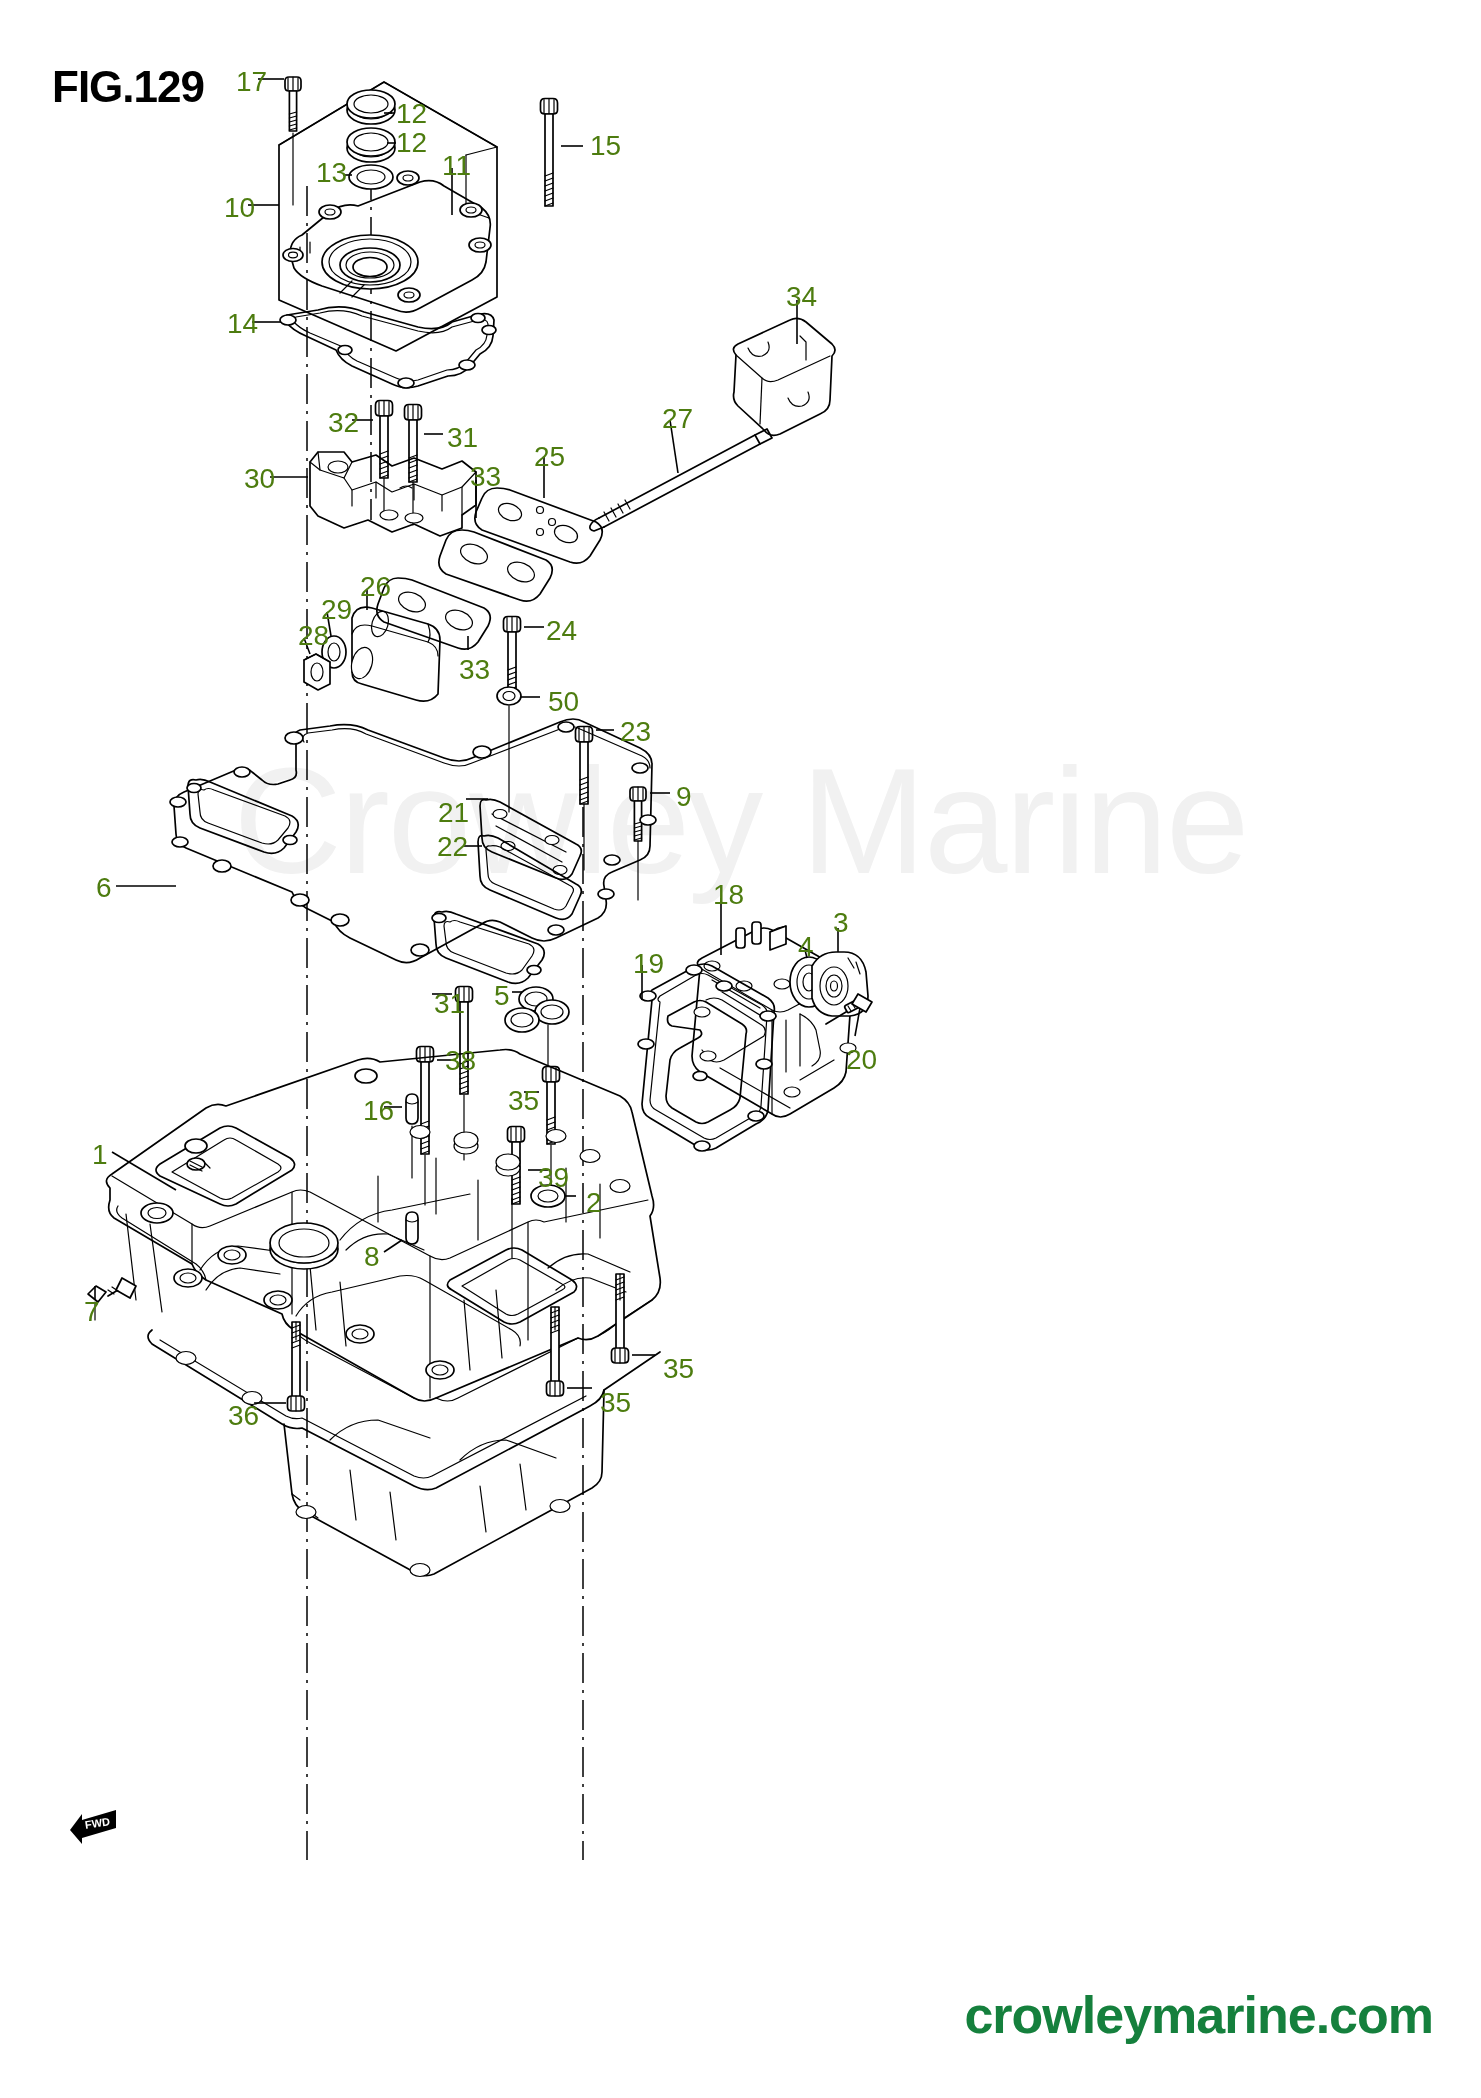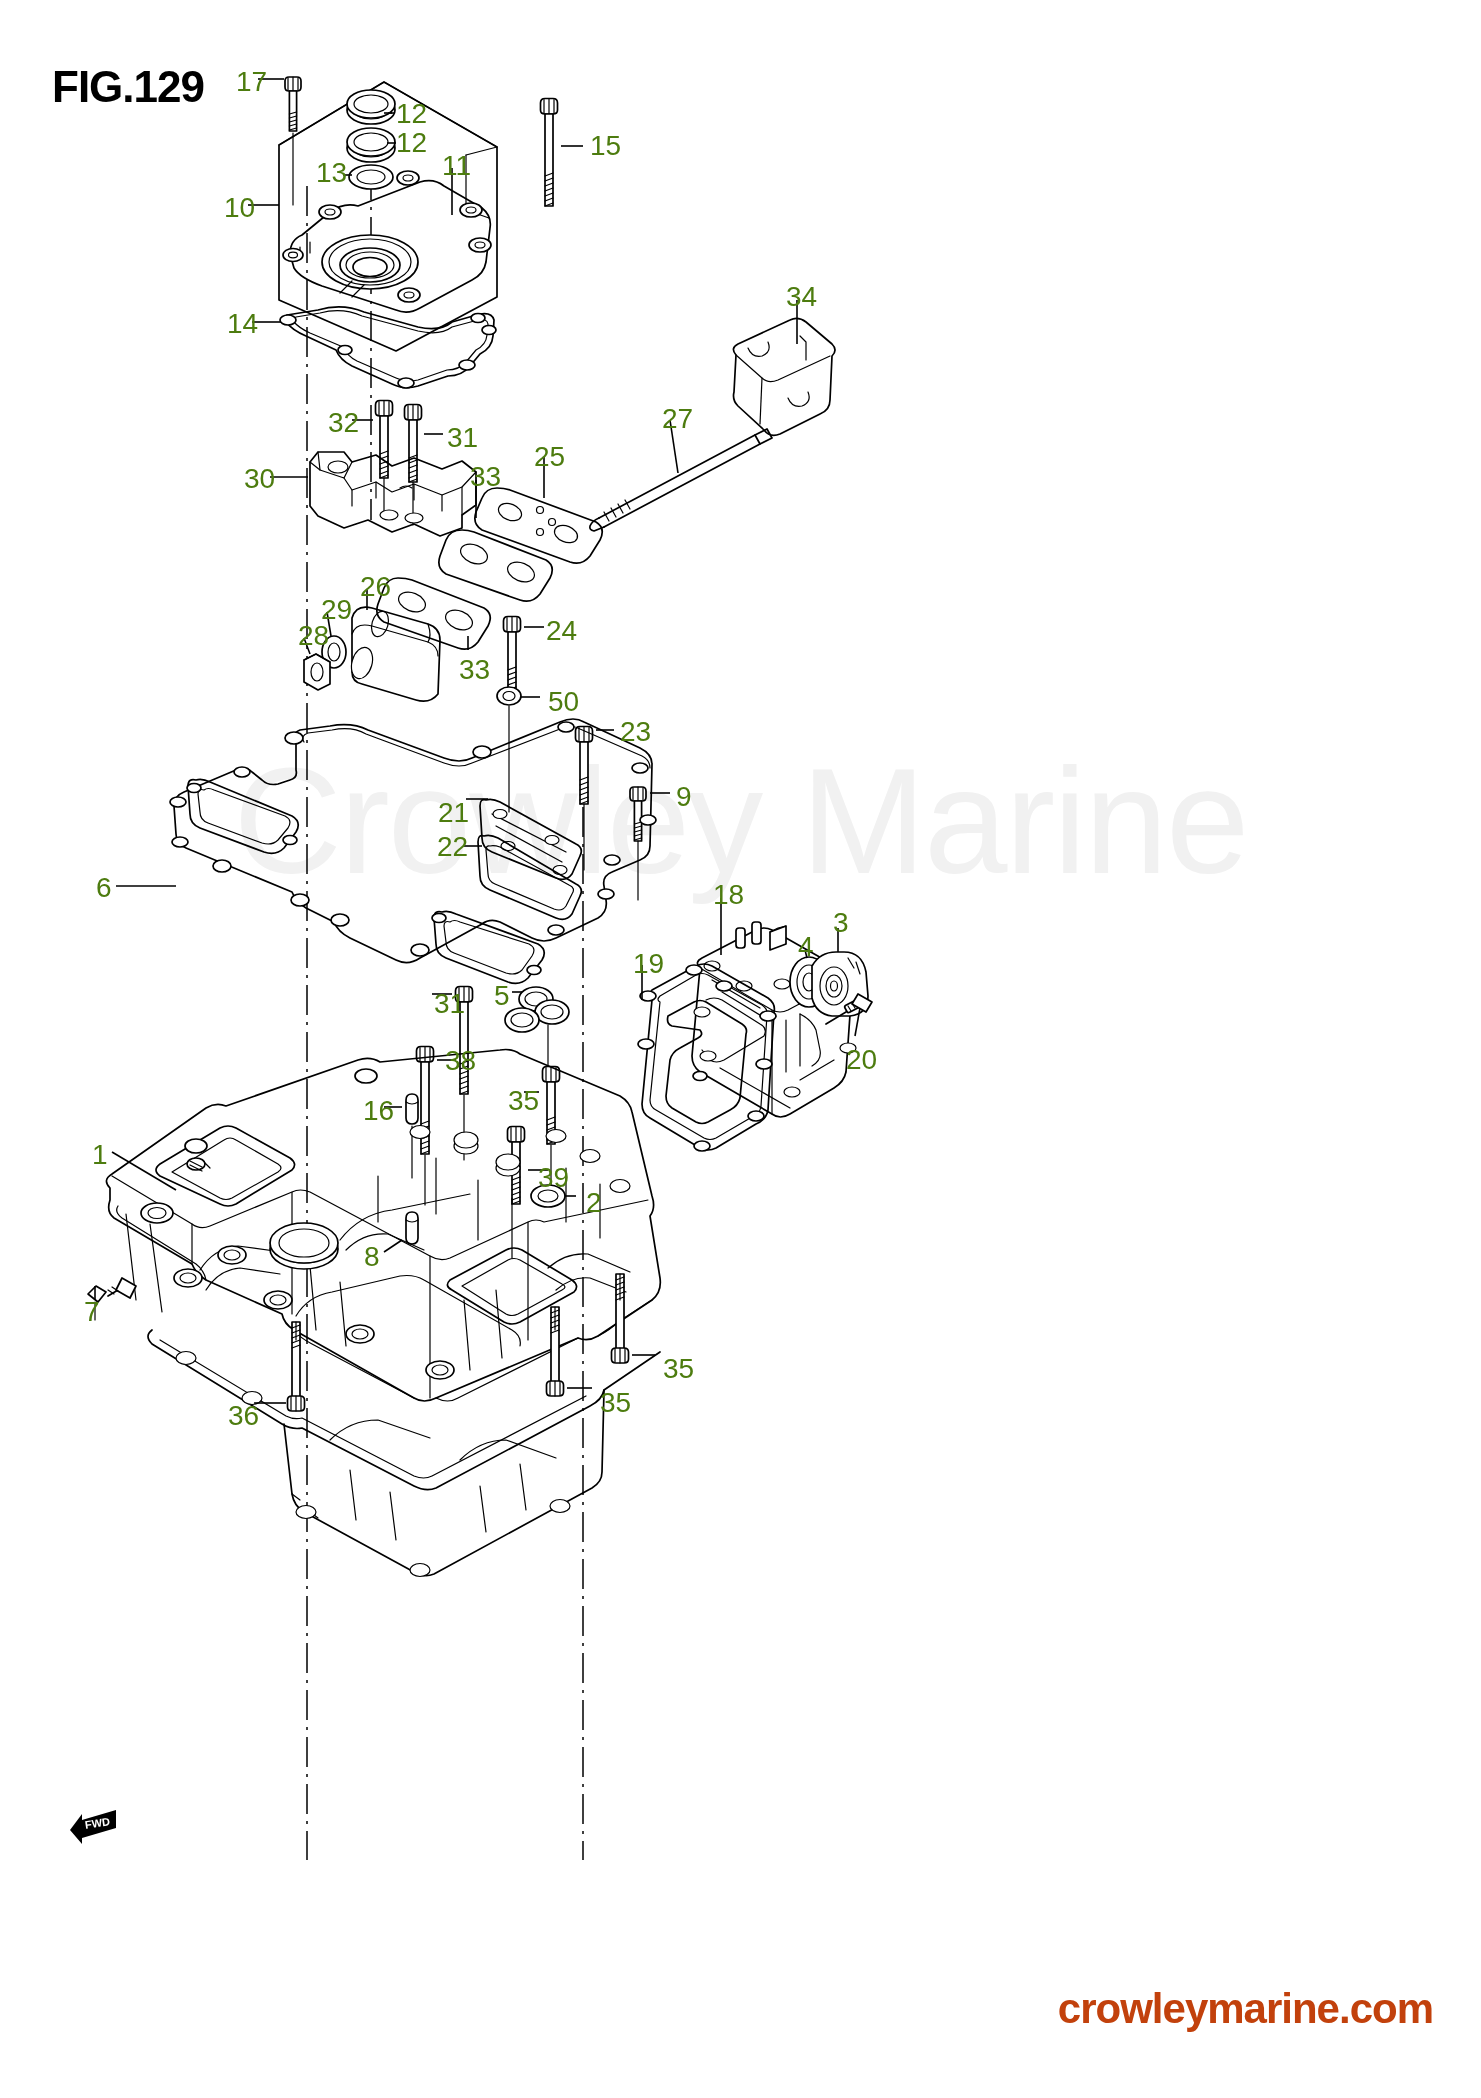--- a/index.html
+++ b/index.html
@@ -21,22 +21,22 @@
   #art{position:absolute;left:0;top:0;width:1481px;height:2098px;z-index:2;}
 
   
   .cal{position:absolute;font-size:28px;font-family:"Liberation Sans",sans-serif;
        color:#4d7c0f;line-height:1;z-index:4;white-space:nowrap;}
 
   
   #footer-left{position:absolute;left:52px;top:1988px;font-size:23px;line-height:34px;
                font-family:"Liberation Sans",sans-serif;letter-spacing:.3px;}
   #footer-left div{white-space:nowrap;}
-  #brand{position:absolute;right:48px;top:1985px;font-size:42px;font-weight:bold;
-         color:#c2410c;font-family:"Liberation Sans",sans-serif;letter-spacing:-1px;}
+  #brand{position:absolute;right:48px;top:1985px;font-size:52px;font-weight:bold;
+         color:#15803d;font-family:"Liberation Sans",sans-serif;letter-spacing:-1px;}
 
   
   #fwd{position:absolute;left:64px;top:1800px;width:62px;height:48px;z-index:5;}
 </style>
 </head>
 <body>
 
 <div id="sheet">
 
   <div id="watermark">Crowley Marine</div>

